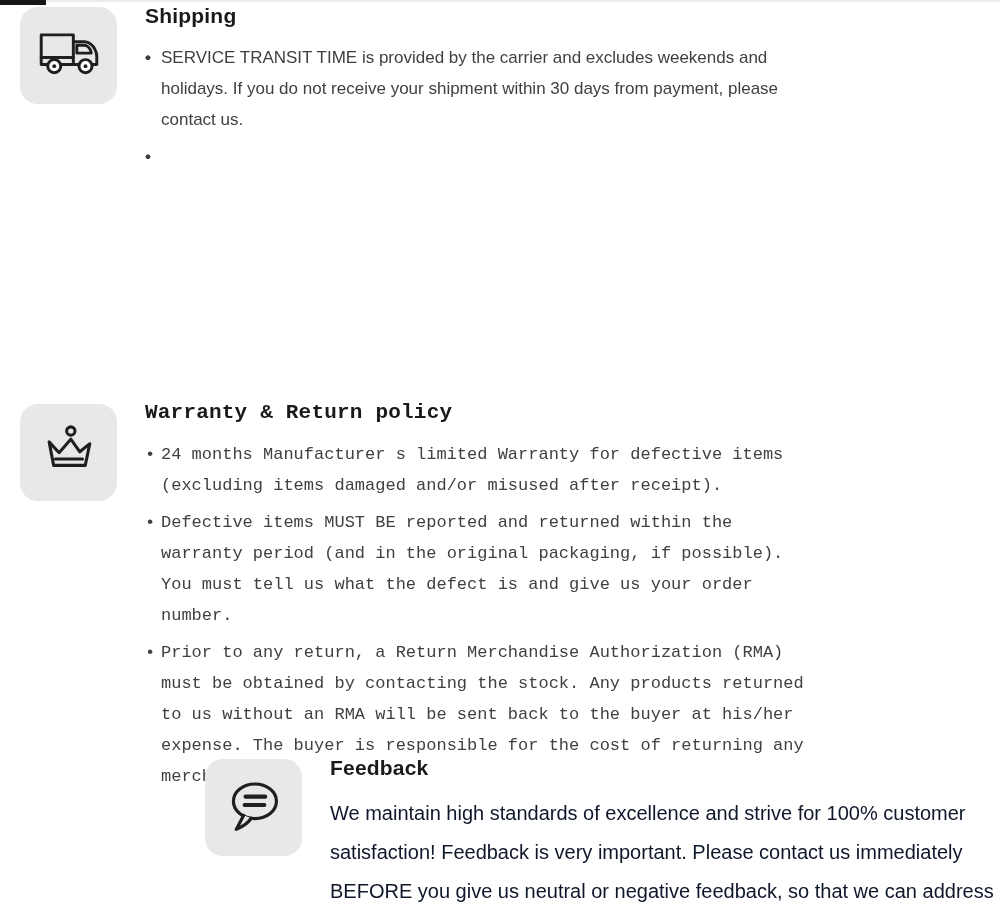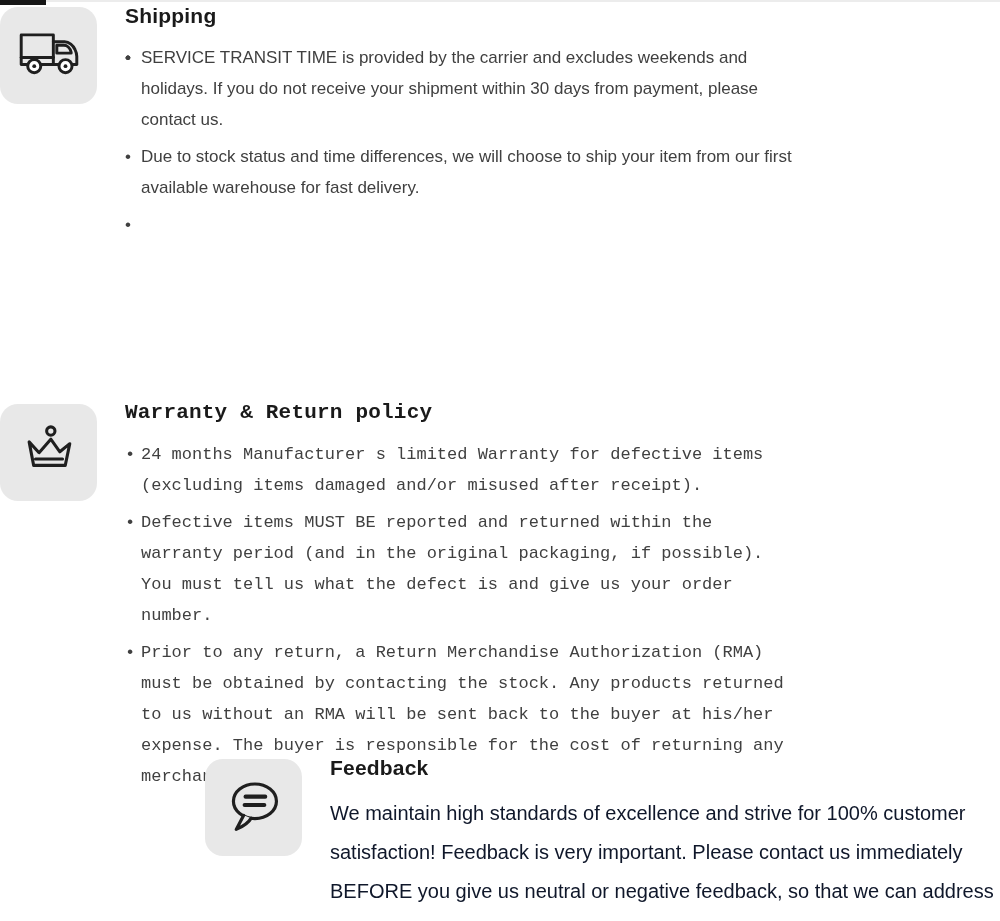--- a/index.html
+++ b/index.html
@@ -22,20 +22,21 @@
     position: absolute;
     top: 0; left: 0;
     width: 46px; height: 5px;
     background: #161616;
   }
   .section {
     position: absolute;
     left: 0; right: 0;
     display: flex;
     align-items: flex-start;
+    padding-left: 20px;
   }
   .section-shipping { top: 2px; }
   .section-warranty { top: 399px; font-family: Liberation Mono, monospace; }
   .section-feedback { top: 754px; justify-content: flex-end; }
   .icon-box {
     flex: 0 0 auto;
     width: 97px; height: 97px;
     margin-top: 5px;
     background: #e8e8e8;
     border-radius: 18px;
@@ -108,21 +109,21 @@
         <circle cx="57" cy="44" r="2.2" fill="#1f1f1f" stroke="none"></circle>
       </svg>
     </span>
   </div>
   <div class="section-content">
     <h2 class="section-title">Shipping</h2>
     <ul class="bullet-list">
       <li><span class="bullet-marker">•</span></li>
       <li><span class="bullet-marker">•</span></li>
       <li><span class="bullet-marker">•</span><span>SERVICE TRANSIT TIME is provided by the carrier and excludes weekends and holidays. If you do not receive your shipment within 30 days from payment, please contact us.</span></li>
-      <li><span class="bullet-marker">•</span><span>Due to stock status and time differences, we will choose to ship your item from our first available warehouse for fast delivery.</span></li>
+      <li><span class="bullet-marker">•</span></li>
       <li><span class="bullet-marker">•</span></li>
     </ul>
   </div>
 </div>
 
 <div class="section section-warranty">
   <div class="icon-box">
     <span>
       <svg width="58" height="56" viewBox="0 0 64 62">
         <circle cx="34" cy="10" r="4.6"></circle>

